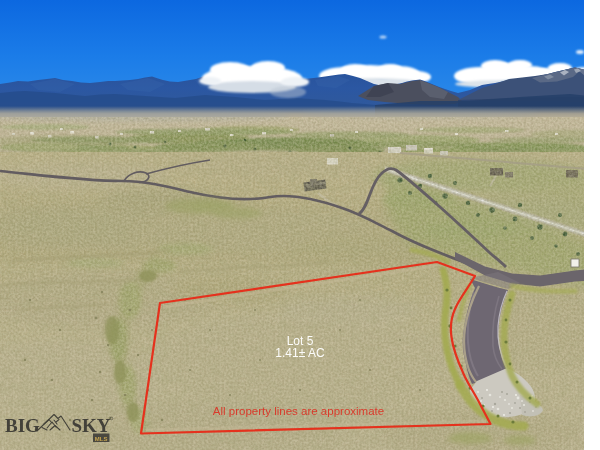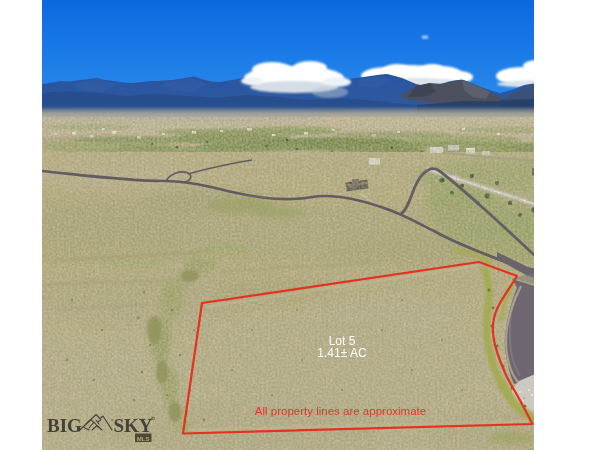--- a/index.html
+++ b/index.html
@@ -1,16 +1,16 @@
 <!DOCTYPE html>
 <html><head>
 <meta charset="utf-8">
 <style>
   html,body{margin:0;padding:0;}
-  #stage{position:relative;width:492px;height:450px;overflow:hidden;font-family:"Liberation Sans",sans-serif;background:#b8ae8c;margin-left:42px;}
+  #stage{position:relative;width:584px;height:450px;overflow:hidden;font-family:"Liberation Sans",sans-serif;background:#b8ae8c;}
   svg{display:block;}
 </style>
 </head>
 <body>
 <div id="stage">
 <svg width="600" height="450" viewBox="0 0 600 450" xmlns="http://www.w3.org/2000/svg">
 <defs>
   <linearGradient id="sky" x1="0" y1="0" x2="0" y2="1">
     <stop offset="0" stop-color="#0c68e0"></stop>
     <stop offset="0.45" stop-color="#1b7ce8"></stop>

